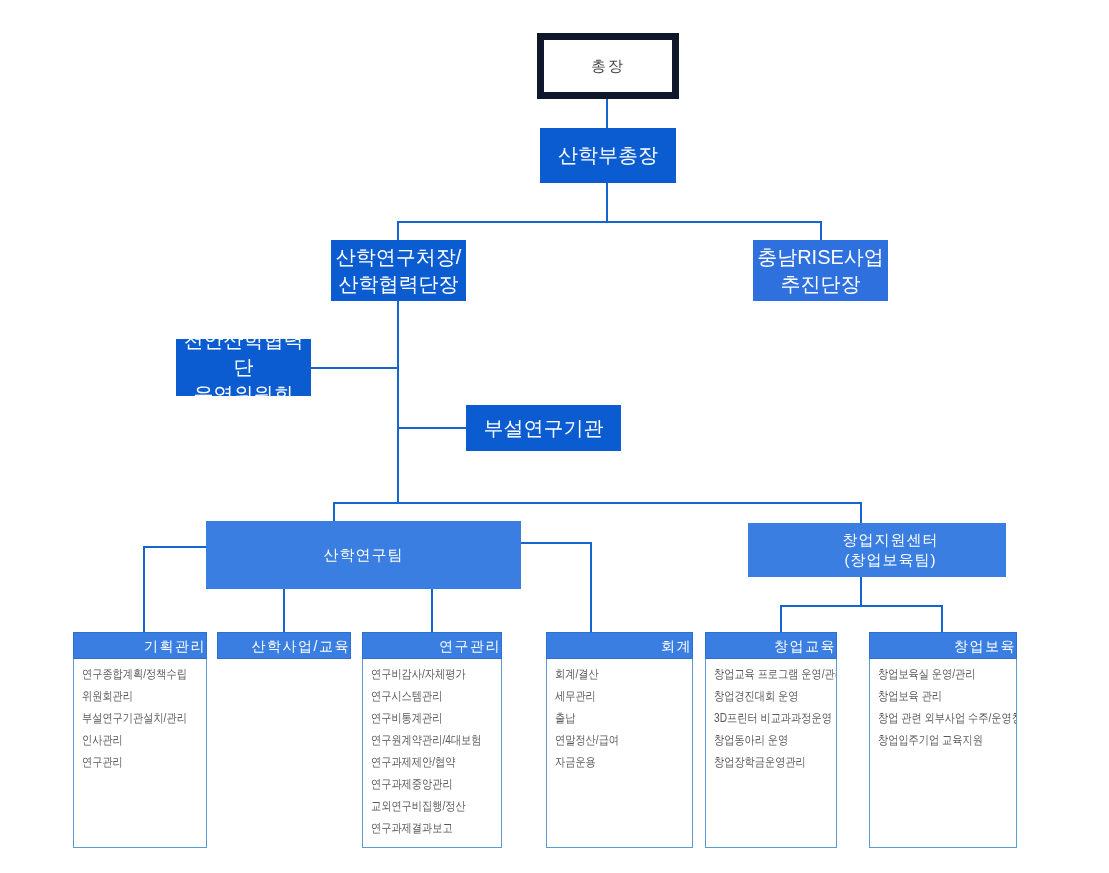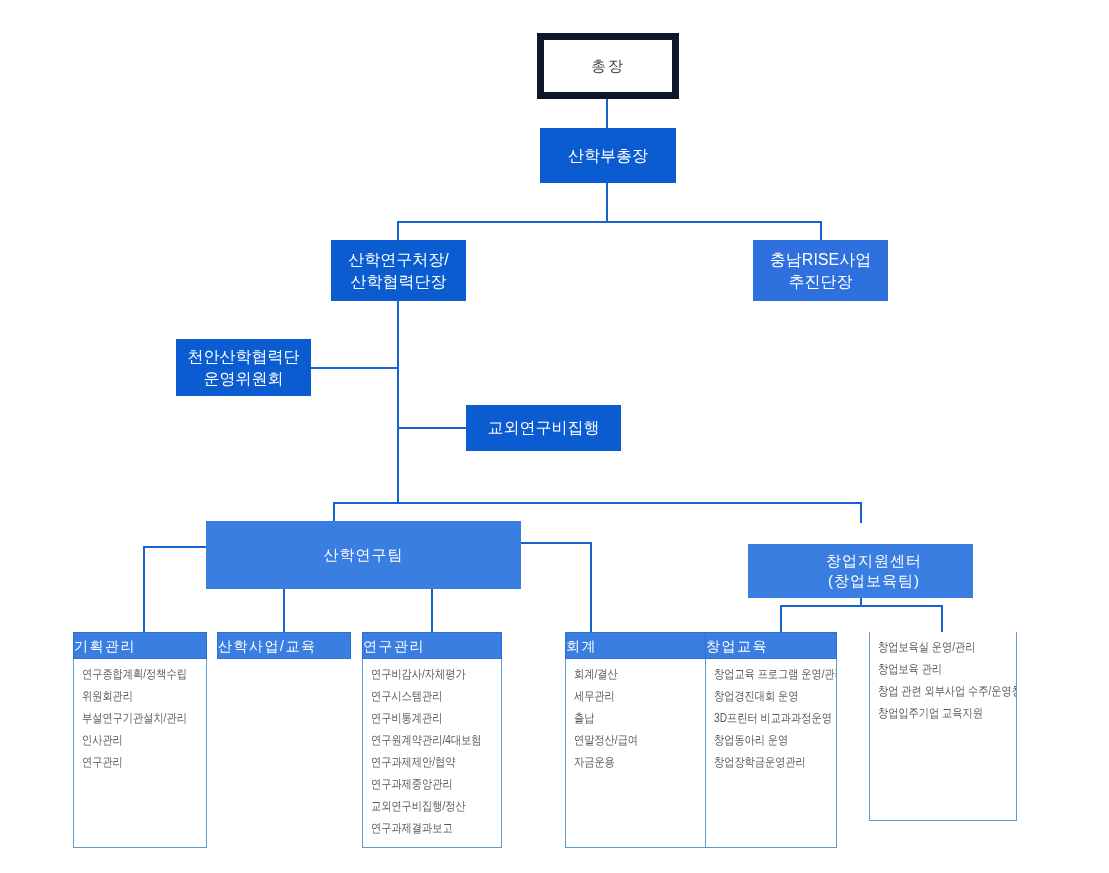--- a/index.html
+++ b/index.html
@@ -6,26 +6,26 @@
   body{font-family:"Liberation Sans","DejaVu Sans",sans-serif;}
   .canvas{position:relative;width:1109px;height:873px;background:#ffffff;overflow:hidden;}
   .line{position:absolute;background:#1565d0;z-index:1;}
   .line.v{width:1.5px;}
   .line.h{height:1.5px;}
   .box{position:absolute;display:flex;align-items:center;justify-content:center;
        text-align:center;z-index:2;box-sizing:border-box;}
   .pre-line{white-space:pre-line;text-align:center;}
   .box.top{background:#ffffff;border:7px solid #0f172a;color:#454545;
            font-size:15px;letter-spacing:2px;}
-  .box.mid{background:#0b5cd0;color:#ffffff;font-size:16px;line-height:1.35;}
+  .box.mid{background:#0b5cd0;color:#ffffff;font-size:20px;line-height:1.35;}
   .box.rise{background:#2e70dd;}
   .box.team{background:#3a7ee2;color:#ffffff;font-size:15px;line-height:1.35;letter-spacing:1px;}
   .col{position:absolute;top:632px;z-index:2;}
   .col-header{height:27px;line-height:27px;background:#3a7ee2;border:1px solid #2d6fd2;
-              box-sizing:border-box;color:#ffffff;font-size:14px;text-align:left;letter-spacing:1.5px;}
+              box-sizing:border-box;color:#ffffff;font-size:14px;text-align:right;letter-spacing:1.5px;}
   .col-list{margin:0;padding:4px 8px;height:189px;box-sizing:border-box;list-style:none;
             border:1px solid #5b9bd5;border-top:none;background:#ffffff;overflow:hidden;}
   .col-list li{font-size:12px;line-height:22px;color:#595959;white-space:nowrap;
                transform:scaleX(0.85);transform-origin:0 50%;}
 </style>
 </head>
 <body>
 
 <div class="canvas">
 
@@ -68,28 +68,28 @@
     <span class="pre-line">충남RISE사업
 추진단장</span>
   </div>
 
   <div class="box mid" style="left:176px;top:339px;width:135px;height:57px;">
     <span class="pre-line">천안산학협력단
 운영위원회</span>
   </div>
 
   <div class="box mid" style="left:466px;top:405px;width:155px;height:46px;">
-    <span>교외연구비집행</span>
+    <span>부설연구기관</span>
   </div>
 
   <div class="box team" style="left:206px;top:521px;width:315px;height:68px;">
     <span>산학연구팀</span>
   </div>
 
-  <div class="box team" style="left:748px;top:544px;width:225px;height:54px;padding-left:27px;">
+  <div class="box team" style="left:748px;top:523px;width:258px;height:54px;padding-left:27px;">
     <span class="pre-line">창업지원센터
 (창업보육팀)</span>
   </div>
 
   <div class="col" style="left:73px;width:134px;">
     <div class="col-header">기획관리</div>
     <ul class="col-list">
       <li>연구종합계획/정책수립</li>
       <li>위원회관리</li>
       <li>부설연구기관설치/관리</li>
@@ -109,21 +109,21 @@
       <li>연구시스템관리</li>
       <li>연구비통계관리</li>
       <li>연구원계약관리/4대보험</li>
       <li>연구과제제안/협약</li>
       <li>연구과제중앙관리</li>
       <li>교외연구비집행/정산</li>
       <li>연구과제결과보고</li>
     </ul>
   </div>
 
-  <div class="col" style="left:546px;width:147px;margin-left:19px;">
+  <div class="col" style="left:546px;width:147px;">
     <div class="col-header">회계</div>
     <ul class="col-list">
       <li>회계/결산</li>
       <li>세무관리</li>
       <li>출납</li>
       <li>연말정산/급여</li>
       <li>자금운용</li>
     </ul>
   </div>
 
@@ -132,20 +132,21 @@
     <ul class="col-list">
       <li>창업교육 프로그램 운영/관리</li>
       <li>창업경진대회 운영</li>
       <li>3D프린터 비교과과정운영</li>
       <li>창업동아리 운영</li>
       <li>창업장학금운영관리</li>
     </ul>
   </div>
 
   <div class="col" style="left:869px;width:148px;">
+    <div class="col-header">창업보육</div>
     <ul class="col-list">
       <li>창업보육실 운영/관리</li>
       <li>창업보육 관리</li>
       <li>창업 관련 외부사업 수주/운영창</li>
       <li>창업입주기업 교육지원</li>
     </ul>
   </div>
 
 </div>
 

